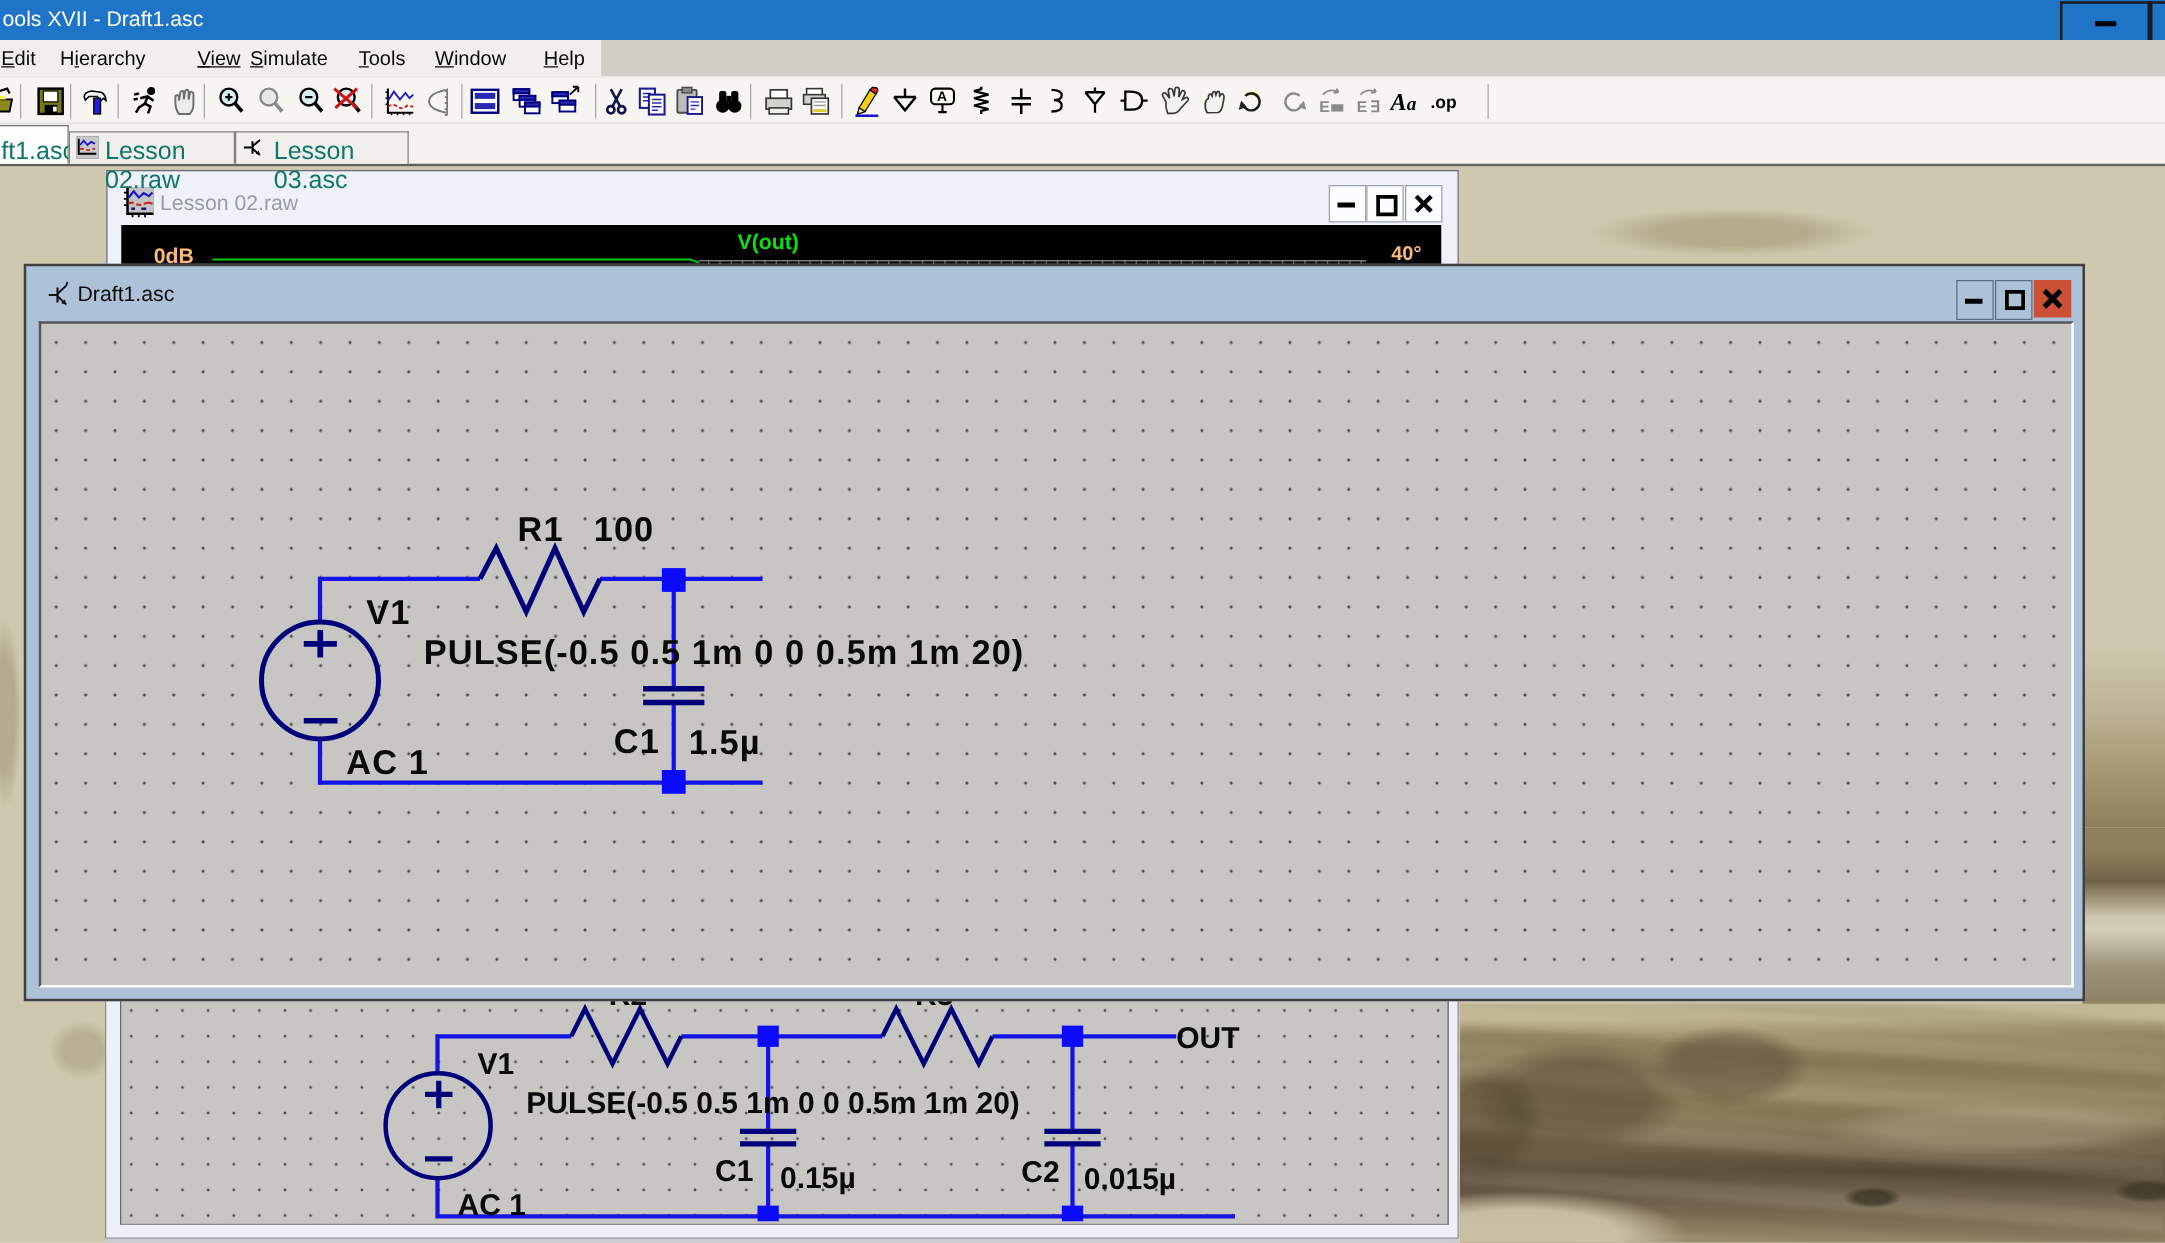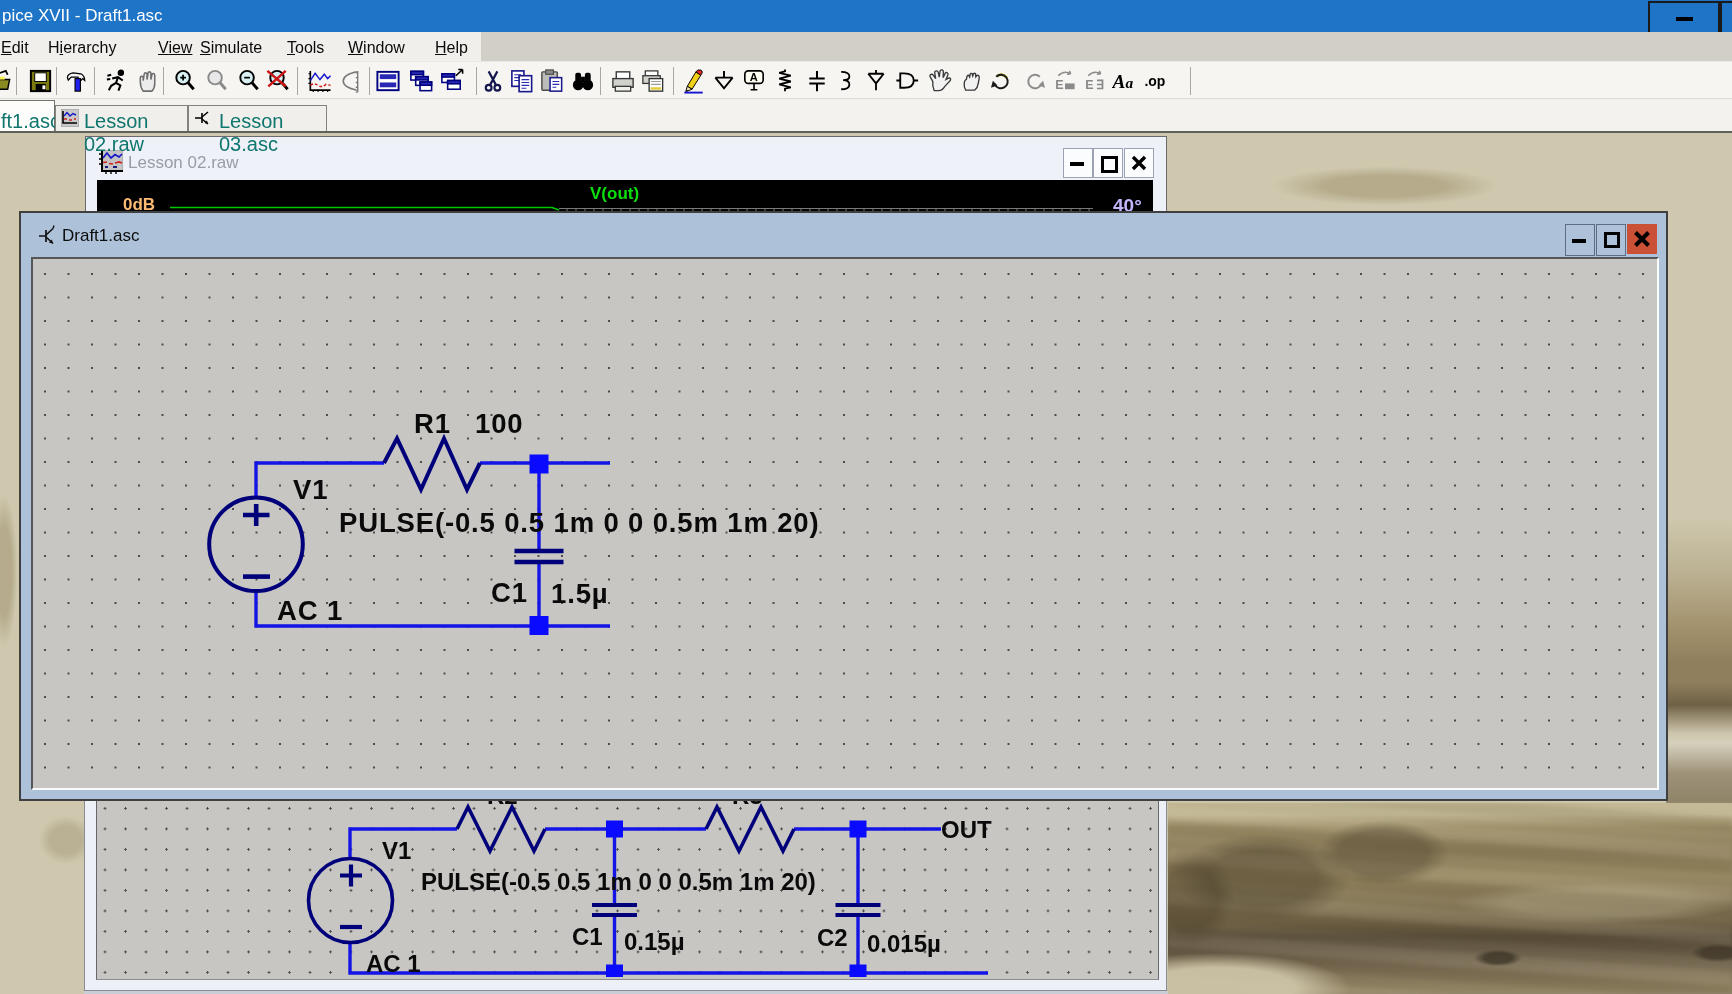--- a/index.html
+++ b/index.html
@@ -78,21 +78,21 @@
       <div class="abs" style="left:7px;top:7px;width:11px;height:11px;border:3px solid #000;"></div>
       </div>
     <div class="abs" style="left:1038px;top:11px;width:28px;height:28px;background:#fbfcfe;border:1px solid #9aa2b4;">
       <svg class="abs" style="left:5px;top:5px" width="18" height="18">
           <path d="M3 3 L15 15 M15 3 L3 15" stroke="#000" stroke-width="3.4"></path>
         </svg>
       </div>
     <div class="abs" style="left:11px;top:43px;width:1056px;height:440px;background:#000;">
       <div class="abs" style="left:493px;top:4px;font-size:17px;font-weight:bold;color:#0ce00c;">V(out)</div>
       <div class="abs" style="left:26px;top:15px;font-size:17px;font-weight:bold;color:#fdba74;">0dB</div>
-      <div class="abs" style="left:1016px;top:15px;font-size:19px;font-weight:bold;color:#c4b5fd;">40°</div>
+      <div class="abs" style="left:1016px;top:15px;font-size:16px;font-weight:bold;color:#fdba74;">40°</div>
       <svg class="abs" style="left:0;top:0" width="1056" height="60">
         <path d="M73 27.5 L455 27.5 L462 30" stroke="#00c800" stroke-width="1.6" fill="none"></path>
         <path d="M462 28.5 L996 28.5" stroke="#787878" stroke-width="1.2" fill="none"></path>
         <path d="M470 28 v4 M479 28 v3 M488 28 v3 M497 28 v3 M506 28 v4 M515 28 v3 M524 28 v3 M533 28 v3 M542 28 v4 M551 28 v3 M560 28 v3 M569 28 v3 M578 28 v4 M587 28 v3 M596 28 v3 M605 28 v3 M614 28 v4 M623 28 v3 M632 28 v3 M641 28 v3 M650 28 v4 M659 28 v3 M668 28 v3 M677 28 v3 M686 28 v4 M695 28 v3 M704 28 v3 M713 28 v3 M722 28 v4 M731 28 v3 M740 28 v3 M749 28 v3 M758 28 v4 M767 28 v3 M776 28 v3 M785 28 v3 M794 28 v4 M803 28 v3 M812 28 v3 M821 28 v3 M830 28 v4 M839 28 v3 M848 28 v3 M857 28 v3 M866 28 v4 M875 28 v3 M884 28 v3 M893 28 v3 M902 28 v4 M911 28 v3 M920 28 v3 M929 28 v3 M938 28 v4 M947 28 v3 M956 28 v3 M965 28 v3 M974 28 v4 M983 28 v3 M992 28 v3" stroke="#787878" stroke-width="1"></path>
       </svg>
     </div>
   </div>
 
   <div class="abs" id="w3">
     <div class="abs" style="left:11px;top:0;width:1061px;height:377px;border-left:1.5px solid #66686c;border-right:1.5px solid #66686c;border-bottom:1.5px solid #8a8c90;background:#c7c6c2;">
@@ -192,21 +192,21 @@
             <text x="277" y="619.5">AC 1</text>
           </g>
         </g>
       </svg>
     </div>
   </div>
 
   <div class="abs" style="left:84px;top:991px;width:1084px;height:3px;background:#c9cdd4;"></div>
 
   <div class="abs" id="titlebar">
-    <div class="abs" id="titletext">pice XVII -  Draft1.asc</div>
+    <div class="abs" id="titletext">ools XVII -  Draft1.asc</div>
     <div class="abs" style="left:1648px;top:1px;width:70px;height:29px;border:2px solid #1a1a1a;"></div>
     <div class="abs" style="left:1676px;top:17px;width:17px;height:4px;background:#000;"></div>
     <div class="abs" style="left:1718px;top:1px;width:14px;height:29px;border:2px solid #1a1a1a;border-right:none;"></div>
   </div>
   <div class="abs" id="menubar">
     <div class="abs" id="menuleft"></div>
     <div class="mi" style="left:1px;"><u>E</u>dit</div>
     <div class="mi" style="left:48px;">H<u>i</u>erarchy</div>
     <div class="mi" style="left:158px;text-decoration:underline;"><u>V</u>iew</div>
     <div class="mi" style="left:200px;"><u>S</u>imulate</div>

